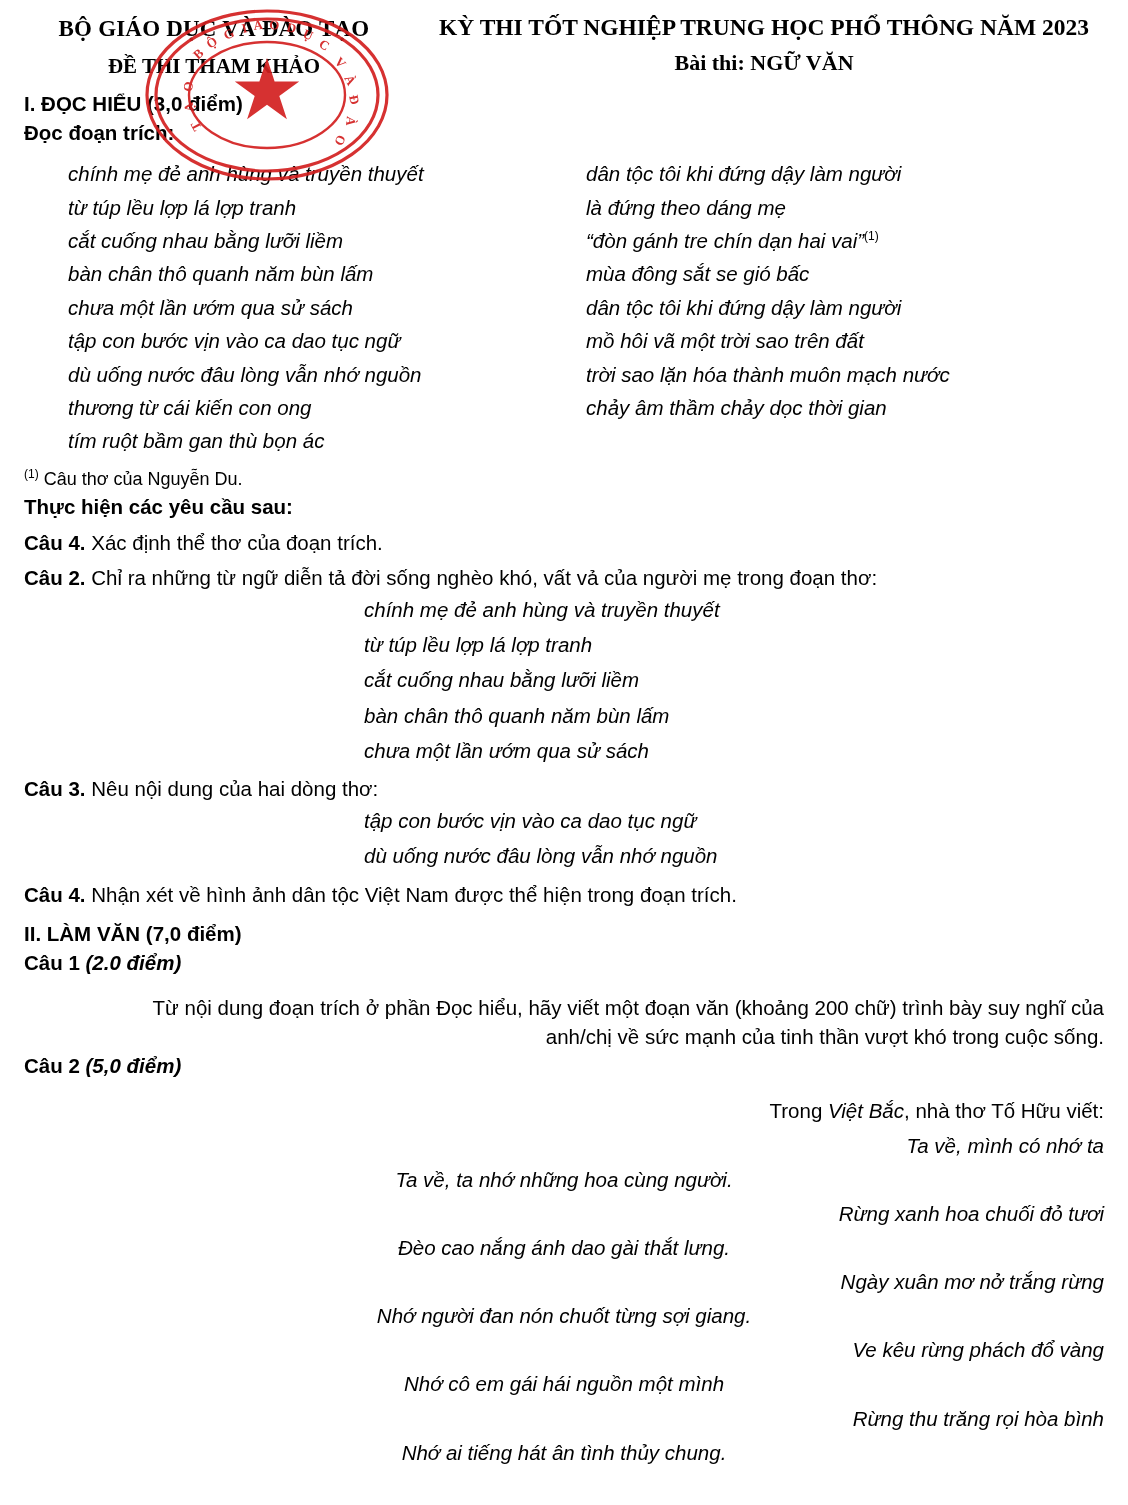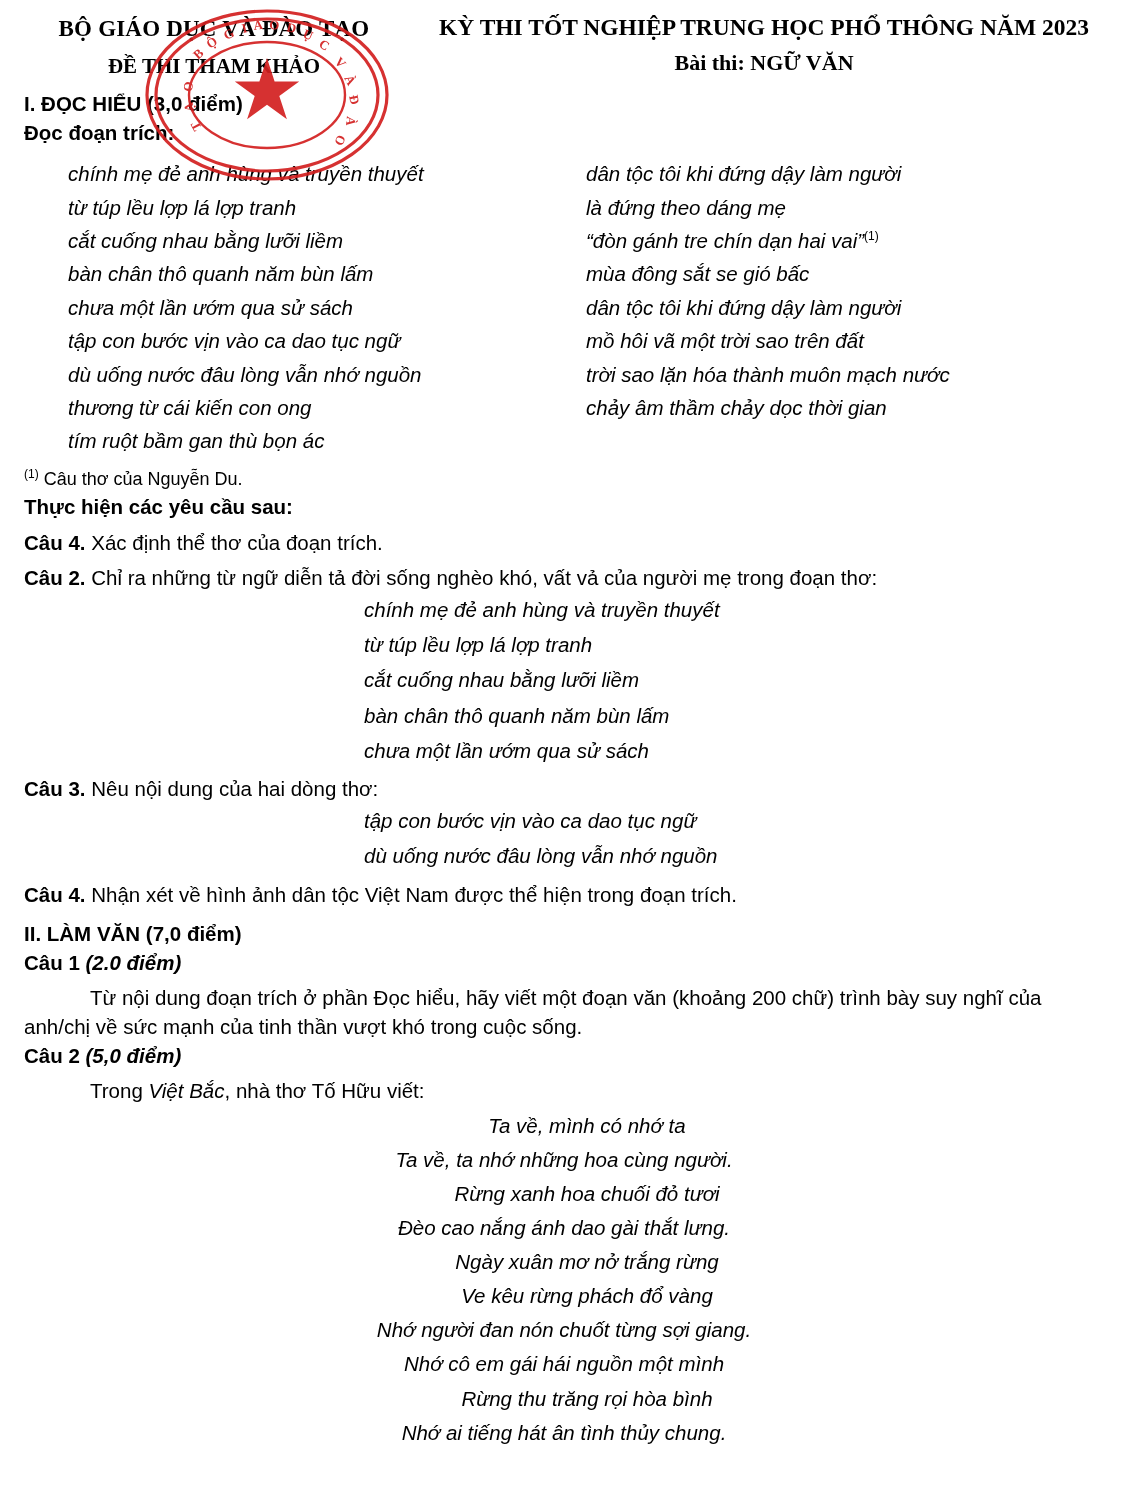--- a/index.html
+++ b/index.html
@@ -139,31 +139,32 @@
     padding-left: 340px;
     line-height: 1.72;
   }
   .indent-poem2 {
     font-style: italic;
     padding-left: 340px;
     line-height: 1.72;
   }
   .para-indent {
     text-indent: 66px;
-    margin-top: 6px;
+    margin-top: 16px;
+    text-align: right;
   }
 
   .vb-poem {
     line-height: 1.66;
     font-style: italic;
     text-align: center;
     margin-top: 4px;
   }
   .vb-poem .ln { display: block; white-space: nowrap; }
-  .vb-poem .ln.odd { padding-left: 46px; }
+  .vb-poem .ln.odd { padding-left: 46px; text-align: right; }
 </style>
 </head>
 <body>
 
 <div id="page">
 
   <svg class="seal" viewBox="0 0 250 175" aria-hidden="true">
     <g fill="none" stroke="#d32020" stroke-width="3.2">
       <ellipse cx="125" cy="87" rx="120" ry="84"></ellipse>
       <ellipse cx="125" cy="87" rx="111" ry="76"></ellipse>
@@ -292,21 +293,21 @@
     <div class="para-indent">
       <span>Trong </span><span class="i">Việt Bắc</span><span>, nhà thơ Tố Hữu viết:</span>
     </div>
 
     <div class="vb-poem">
       <span class="ln odd">Ta về, mình có nhớ ta</span>
       <span class="ln">Ta về, ta nhớ những hoa cùng người.</span>
       <span class="ln odd">Rừng xanh hoa chuối đỏ tươi</span>
       <span class="ln">Đèo cao nắng ánh dao gài thắt lưng.</span>
       <span class="ln odd">Ngày xuân mơ nở trắng rừng</span>
+      <span class="ln">Nhớ người đan nón chuốt từng sợi giang.</span>
       <span class="ln odd">Ve kêu rừng phách đổ vàng</span>
-      <span class="ln">Nhớ người đan nón chuốt từng sợi giang.</span>
       <span class="ln">Nhớ cô em gái hái nguồn một mình</span>
       <span class="ln odd">Rừng thu trăng rọi hòa bình</span>
       <span class="ln">Nhớ ai tiếng hát ân tình thủy chung.</span>
     </div>
 
   </div>
 </div>
 
 </body></html>

